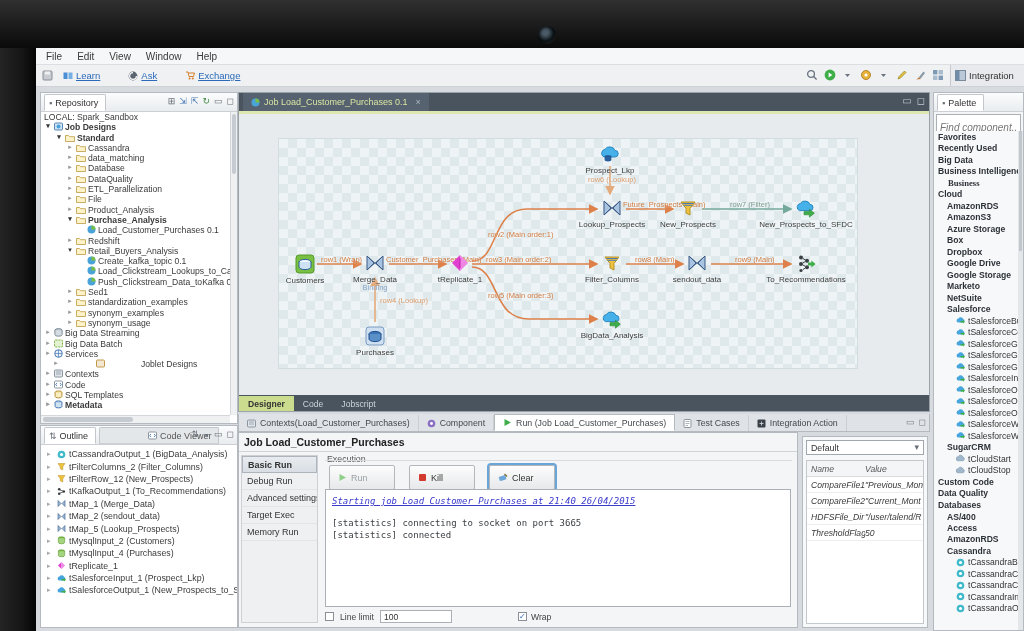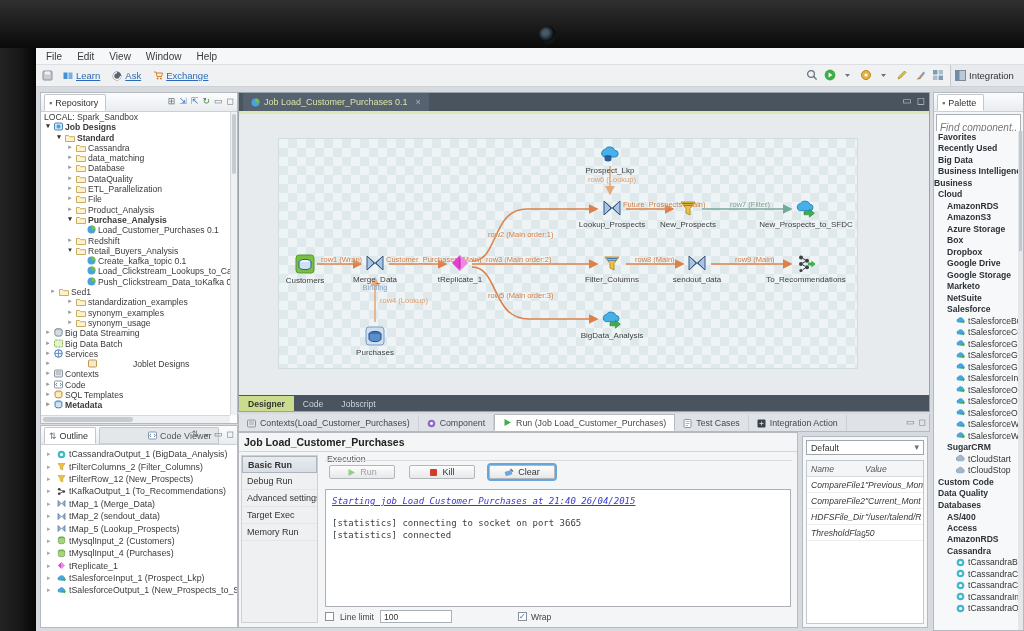--- a/index.html
+++ b/index.html
@@ -20,21 +20,21 @@
   #screen { position:absolute; left:36px; top:48px; width:988px; height:583px;
     background:#d7dadf; overflow:hidden; font-size:9px; color:#333; }
 
   .menubar { position:absolute; left:0; top:0; width:100%; height:17px; background:#f6f7f8;
     border-bottom:1px solid #dcdee1; display:flex; align-items:center; gap:15px; padding-left:10px;
     font-size:10px; color:#3a3a3a; }
   .menubar span { cursor:default; }
 
   .toolbar { position:absolute; left:0; top:17px; width:100%; height:22px; background:#eff1f3;
     border-bottom:1px solid #cfd2d6; display:flex; align-items:center; padding-left:6px; gap:10px; }
-  .tb-links { display:flex; gap:12px; align-items:center; }
+  .tb-links { display:flex; gap:28px; align-items:center; }
   .tb-link { display:flex; gap:3px; align-items:center; color:#2a6ab8; text-decoration:underline;
     font-size:9.5px; }
   .tb-right { position:absolute; right:80px; top:3px; display:flex; gap:5px; align-items:center; }
   .tb-right .icon { width:13px; height:13px; display:inline-flex; align-items:center; justify-content:center; }
   .perspective { position:absolute; right:0; top:0; height:21px; width:74px; display:flex; gap:3px;
     align-items:center; border-left:1px solid #c5c8cc; padding-left:4px; overflow:hidden;
     font-size:9.5px; color:#333; background:#e8eaed; }
 
   .panel { position:absolute; background:#ffffff; border:1px solid #b5bac0; }
   .phead { height:19px; background:linear-gradient(#fbfcfd,#e9ecef); border-bottom:1px solid #ccd0d5;
@@ -109,21 +109,21 @@
   #run-title { position:absolute; left:5px; top:3px; font-size:10.5px; font-weight:bold; color:#222; }
   #run-sep { position:absolute; left:0; top:18px; width:100%; height:1px; background:#d0d3d7; }
   #run-nav { position:absolute; left:2px; top:22px; width:77px; bottom:4px; background:#eef0f2;
     border:1px solid #cdd1d5; }
   .rnav { height:17px; display:flex; align-items:center; padding-left:5px; font-size:9px; color:#333;
     border-bottom:1px solid #e2e5e8; white-space:nowrap; overflow:hidden; }
   .rnav.sel { background:linear-gradient(#e8ecf0,#d8dee4); font-weight:bold; border:1px solid #aeb4bb; }
   #exec-label { position:absolute; left:88px; top:21px; font-size:8.8px; color:#555; }
   #exec-box { position:absolute; left:86px; top:27px; right:5px; height:1px; background:#d8dbdf; }
   #run-buttons { position:absolute; left:90px; top:32px; display:flex; gap:14px; }
-  .btn { height:14px; min-width:66px; display:flex; align-items:center; justify-content:center; gap:4px;
+  .btn { height:25px; min-width:66px; display:flex; align-items:center; gap:4px;
     background:linear-gradient(#fdfdfd,#e7e8ea); border:1px solid #b3b7bc; border-radius:2px;
     font-size:9px; color:#333; padding:0 8px; }
   .btn.disabled { color:#9aa0a6; }
   .btn.focused { outline:2px solid #6aa5d8; outline-offset:0; }
   #console { position:absolute; left:86px; top:56px; right:6px; bottom:20px; background:#fff;
     border:1px solid #aab0b6; padding:5px 6px; font-family:"DejaVu Sans Mono", monospace;
     font-size:9px; line-height:12px; overflow:hidden; }
   .con-start { color:#3a3acc; font-style:italic; text-decoration:underline; margin-bottom:10px; }
   .con-stat { color:#3c4044; }
   #run-footer { position:absolute; left:86px; bottom:3px; right:6px; height:15px; display:flex;
@@ -447,21 +447,21 @@
             <div class="trow" style="padding-left: 36px;">
               <span class="arr"></span>
               <span class="icon">
                 <svg width="9" height="9" viewBox="0 0 9 9">
                   <circle cx="4.5" cy="4.5" r="4" fill="#4aa3d8"></circle>
                   <path d="M4.5,0.5 a4,4 0 0 1 4,4 l-4,0 Z" fill="#79bf43"></path>
                 </svg>
               </span>
               <span>Push_Clickstream_Data_toKafka 0.1</span>
             </div>
-            <div class="trow" style="padding-left: 8px;">
+            <div class="trow" style="padding-left: 25px;">
               <span class="arr">▸</span>
               <span class="icon">
                 <svg width="10" height="9" viewBox="0 0 10 9">
                   <path d="M0.5,2.5 h3 l1,1.2 h5 v4.8 h-9 Z" fill="#fdf2ca" stroke="#c9ae62"></path>
                 </svg>
               </span>
               <span>Sed1</span>
             </div>
             <div class="trow" style="padding-left: 25px;">
               <span class="arr">▸</span>
@@ -512,21 +512,21 @@
             <div class="trow" style="padding-left: 3px;">
               <span class="arr">▸</span>
               <span class="icon">
                 <svg width="9" height="9" viewBox="0 0 9 9">
                   <circle cx="4.5" cy="4.5" r="3.8" fill="#e8f0f8" stroke="#4a7ab5"></circle>
                   <path d="M1,4.5 h7 M4.5,1 v7" stroke="#4a7ab5" stroke-width="0.7"></path>
                 </svg>
               </span>
               <span>Services</span>
             </div>
-            <div class="trow" style="padding-left: 3px; gap: 36px;">
+            <div class="trow" style="padding-left: 11px; gap: 36px;">
               <span class="arr">▸</span>
               <span class="icon">
                 <svg width="9" height="9" viewBox="0 0 9 9">
                   <rect x="0.5" y="1" width="8" height="7" rx="1" fill="#f5e8d2" stroke="#c09a4a"></rect>
                 </svg>
               </span>
               <span>Joblet Designs</span>
             </div>
             <div class="trow" style="padding-left: 3px;">
               <span class="arr">▸</span>
@@ -719,21 +719,21 @@
           </div>
           <div class="prow cat" style="padding-left: 4px;">
             <span>Recently Used</span>
           </div>
           <div class="prow cat" style="padding-left: 4px;">
             <span>Big Data</span>
           </div>
           <div class="prow cat" style="padding-left: 4px;">
             <span>Business Intelligence</span>
           </div>
-          <div class="prow cat" style="padding-left: 0;">
+          <div class="prow cat" style="padding-left: 14px; font-family: Liberation Serif, serif;">
             <span>Business</span>
           </div>
           <div class="prow cat" style="padding-left: 4px;">
             <span>Cloud</span>
           </div>
           <div class="prow cat" style="padding-left: 13px;">
             <span>AmazonRDS</span>
           </div>
           <div class="prow cat" style="padding-left: 13px;">
             <span>AmazonS3</span>

